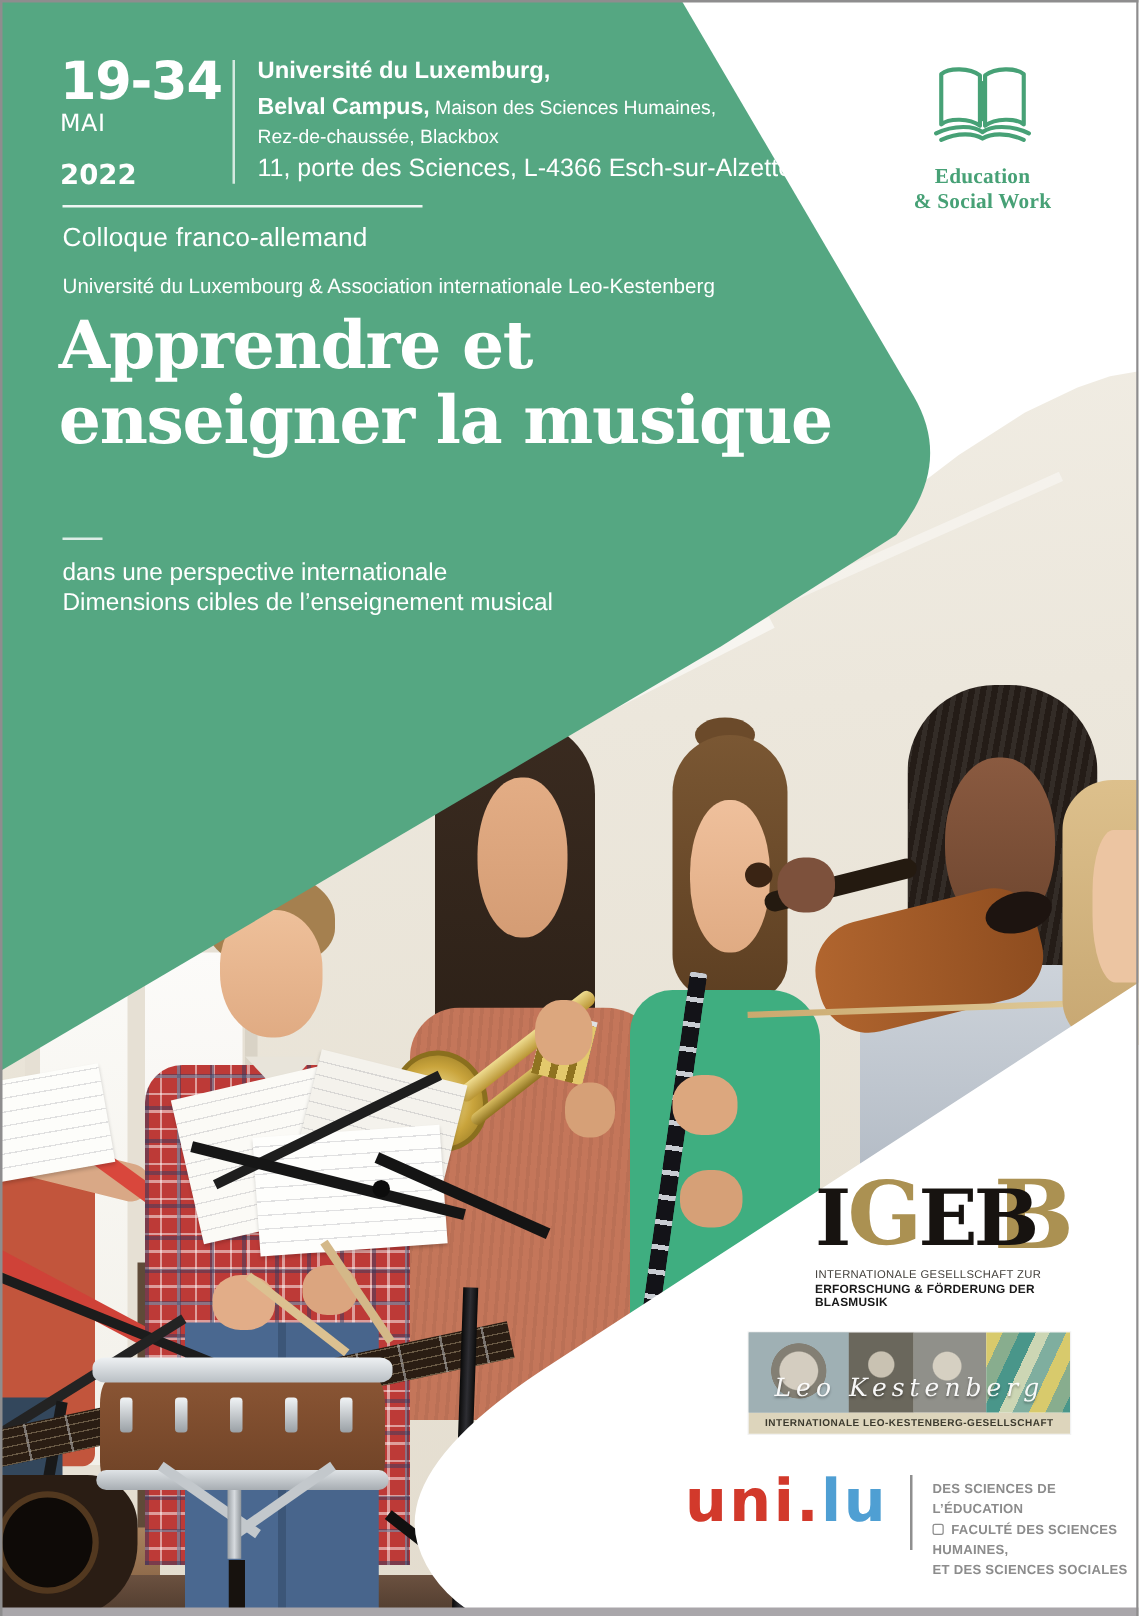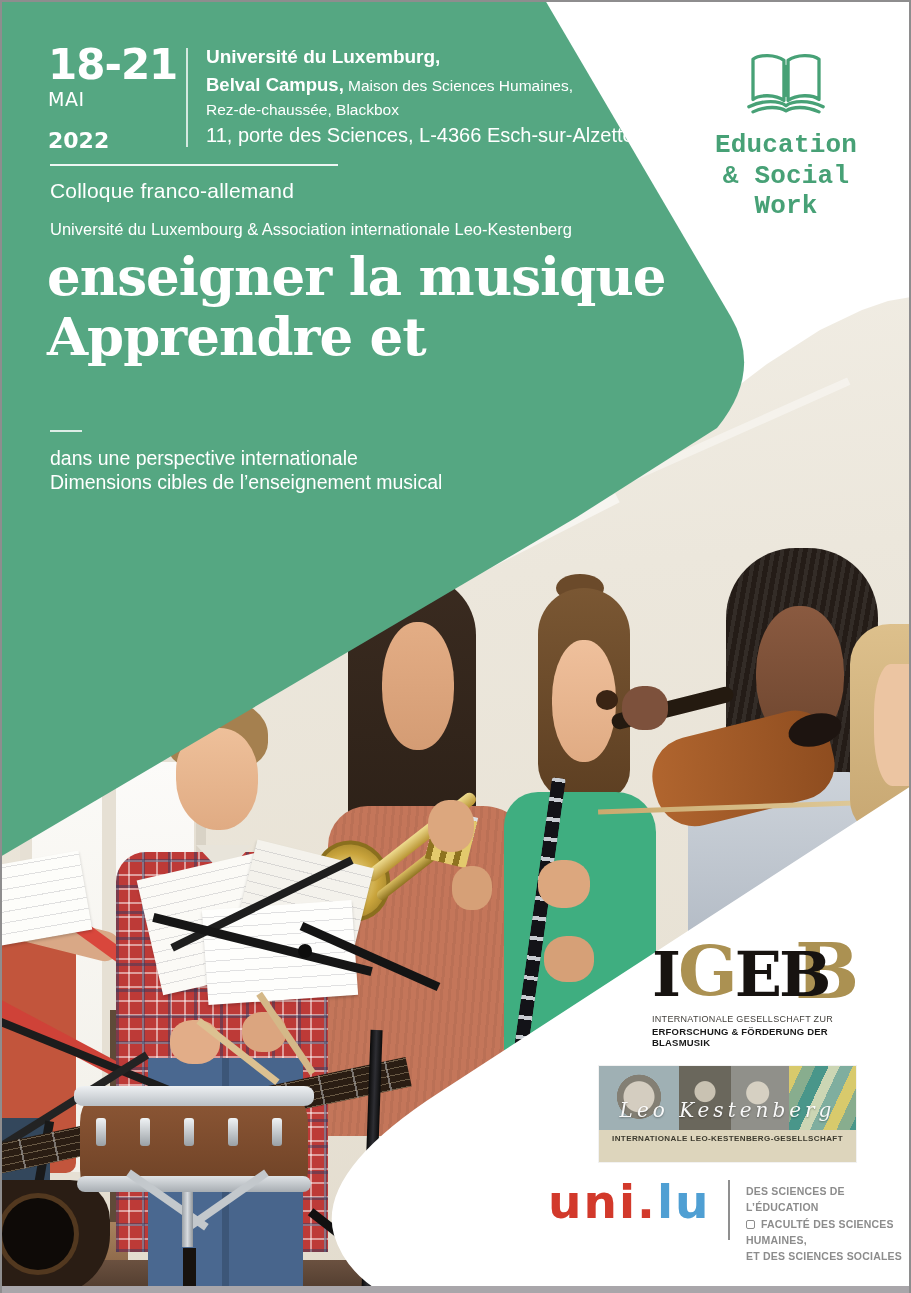--- a/index.html
+++ b/index.html
@@ -139,41 +139,41 @@
   .orgs{position:absolute;left:50px;top:220px;font-size:16.5px;}
   .title{position:absolute;left:47px;top:246px;font-family:"DejaVu Serif",serif;font-weight:700;font-size:53px;line-height:1.14;letter-spacing:-1px;}
   .hr2{position:absolute;left:50px;top:430px;width:32px;height:2px;background:rgba(255,255,255,.8);}
   .subtitle{position:absolute;left:50px;top:446px;font-size:19.5px;line-height:1.25;}
 
   
   .blob-svg{position:absolute;inset:0;z-index:4;}
 
   
   .esw{position:absolute;left:700px;top:50px;width:172px;text-align:center;z-index:5;}
-  .esw-text{margin-top:10px;font-family:Liberation Mono, monospace;font-weight:700;font-size:26px;line-height:1.18;color:var(--esw-green);letter-spacing:.2px;}
+  .esw-text{margin-top:10px;font-family:Liberation Serif, serif;font-weight:700;font-size:17px;line-height:1.18;color:var(--esw-green);letter-spacing:.2px;}
 
   
   .igeb{position:absolute;left:652px;top:936px;width:235px;z-index:5;}
   .igeb-letters{font-family:"DejaVu Serif",serif;font-weight:700;font-size:62px;line-height:1;color:#171310;display:flex;align-items:flex-end;letter-spacing:-3px;}
   .ig-g{color:var(--gold);font-size:70px;}
   .ig-bb{position:relative;padding-right:26px;}
   .ig-bback{position:absolute;left:16px;bottom:-4px;color:var(--gold);font-size:76px;}
   .ig-bfront{position:relative;}
   .igeb-cap1{margin-top:8px;font-size:9px;color:#44413c;letter-spacing:.3px;}
   .igeb-cap2{margin-top:2px;font-size:9.5px;font-weight:700;color:#191919;letter-spacing:.2px;}
 
   
   .klg{position:absolute;left:599px;top:1066px;width:257px;z-index:5;box-shadow:0 0 0 1px rgba(0,0,0,.05);}
   .klg-strip{height:64px;display:flex;position:relative;}
   .klg-p1{width:80px;background:radial-gradient(circle at 50% 48%,#d4cdc0 0 15px,#837f74 16px 42%,#9fb0b4 43%);background-color:#9fb0b4;}
   .klg-p2{width:52px;background:radial-gradient(circle at 50% 40%,#c9c2b2 0 10px,#6a675c 11px);}
   .klg-p3{width:58px;background:radial-gradient(circle at 46% 42%,#d6d0c2 0 11px,#90908a 12px);}
   .klg-p4{flex:1;background:repeating-linear-gradient(115deg,#d8ca6c 0 12px,#88ad8e 12px 24px,#49968a 24px 36px,#ccd6b4 36px 46px,#7fae9f 46px 58px);}
   .klg-script{position:absolute;left:0;right:0;top:32px;font-family:"DejaVu Serif",serif;font-style:italic;font-size:20px;color:rgba(255,255,255,.95);text-align:center;letter-spacing:4px;text-shadow:0 1px 2px rgba(0,0,0,.35);}
-  .klg-caption{height:32px;background:#ddd5bc;font-size:8px;font-weight:700;color:#3c3a2e;text-align:center;letter-spacing:.4px;line-height:17px;}
+  .klg-caption{height:17px;background:#ddd5bc;font-size:8px;font-weight:700;color:#3c3a2e;text-align:center;letter-spacing:.4px;line-height:17px;}
 
   
   .unilu{position:absolute;left:548px;top:1178px;display:flex;align-items:flex-start;z-index:5;}
   .unilu-word{font-family:"DejaVu Sans",sans-serif;font-weight:800;font-size:47px;letter-spacing:2px;line-height:1;}
   .u-red{color:var(--uni-red);}
   .u-blue{color:var(--uni-blue);}
   .unilu-div{width:2px;height:60px;background:#8f8f8f;margin:2px 16px 0 18px;}
   .unilu-fac{font-size:10.5px;color:#8c8c8c;font-weight:700;line-height:1.55;letter-spacing:.2px;padding-top:5px;}
   .fac-square{display:inline-block;width:9px;height:9px;border:1.6px solid #8c8c8c;border-radius:2px;margin-right:6px;vertical-align:-1px;}
 
@@ -281,38 +281,38 @@
     <div class="abs drum-post2"></div>
   </div>
 
   <svg class="shape-svg" width="911" height="1293" viewBox="0 0 911 1293">
     <path d="M0,0 L545,0 L731,317 Q763,372 717,428 L577,517 L0,857 Z" fill="var(--green)"></path>
   </svg>
 
   <div class="green-content">
     <div class="hdr">
       <div class="hdr-date">
-        <div class="hdr-range">18-21</div>
+        <div class="hdr-range">19-34</div>
         <div class="hdr-mai">MAI</div>
         <div class="hdr-year">2022</div>
       </div>
       <div class="hdr-vline"></div>
       <div class="hdr-addr">
         <div class="addr1">Université du Luxemburg,</div>
         <div class="addr2"><span class="b">Belval Campus,</span><span> Maison des Sciences Humaines,</span></div>
         <div class="addr3">Rez-de-chaussée, Blackbox</div>
         <div class="addr4">11, porte des Sciences, L-4366 Esch-sur-Alzette</div>
       </div>
     </div>
     <div class="hr1"></div>
     <div class="kind">Colloque franco-allemand</div>
     <div class="orgs">Université du Luxembourg &amp; Association internationale Leo-Kestenberg</div>
     <div class="title">
+      <div>Apprendre et</div>
       <div>enseigner la musique</div>
-      <div>Apprendre et</div>
     </div>
     <div class="hr2"></div>
     <div class="subtitle">
       <div>dans une perspective internationale</div>
       <div>Dimensions cibles de l’enseignement musical</div>
     </div>
   </div>
 
   <svg class="blob-svg" width="911" height="1293" viewBox="0 0 911 1293">
     <path d="M911,786 L440,1092 Q316,1172 334,1235 Q345,1271 382,1293 L911,1293 Z" fill="#ffffff"></path>

